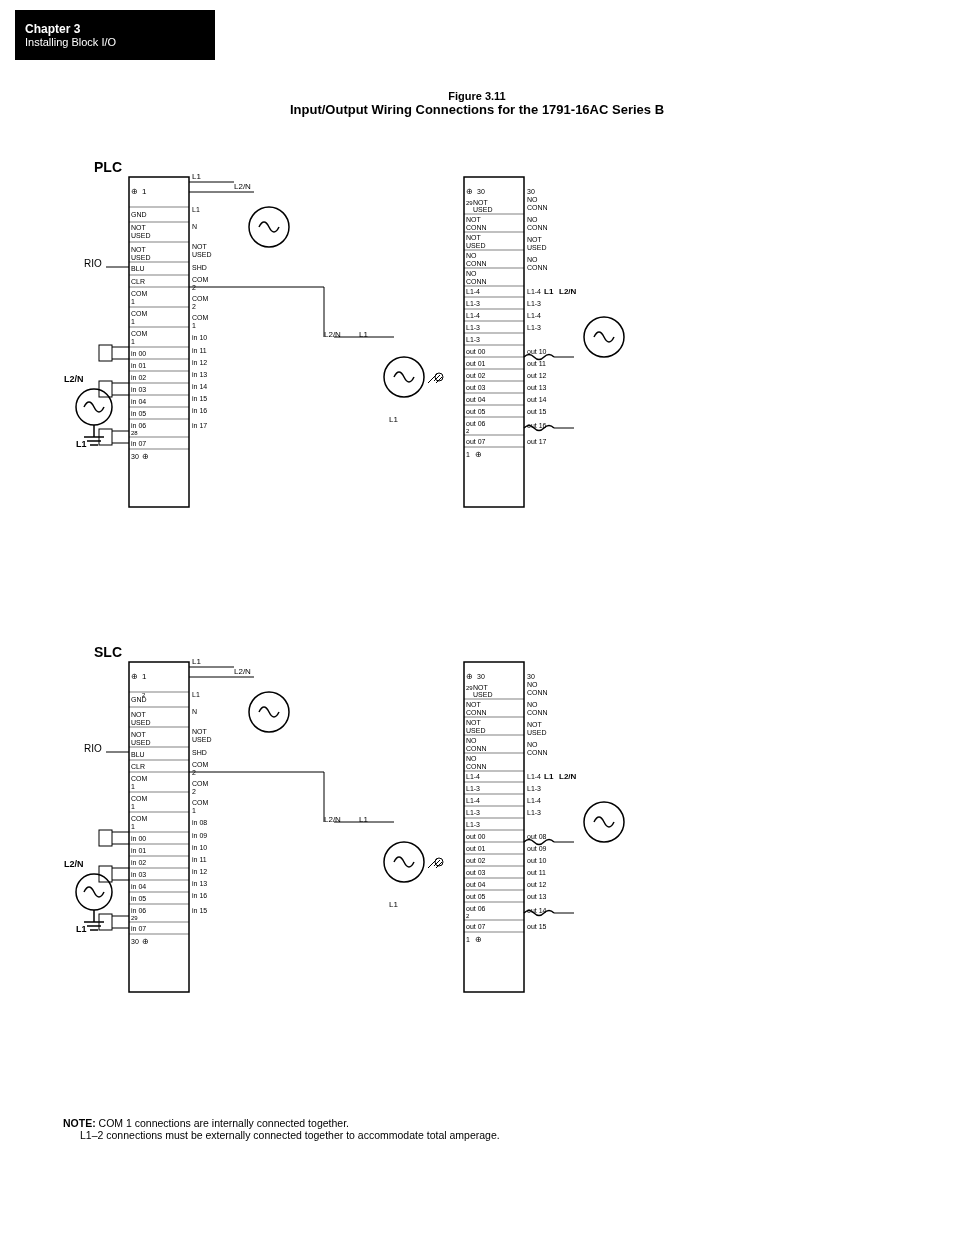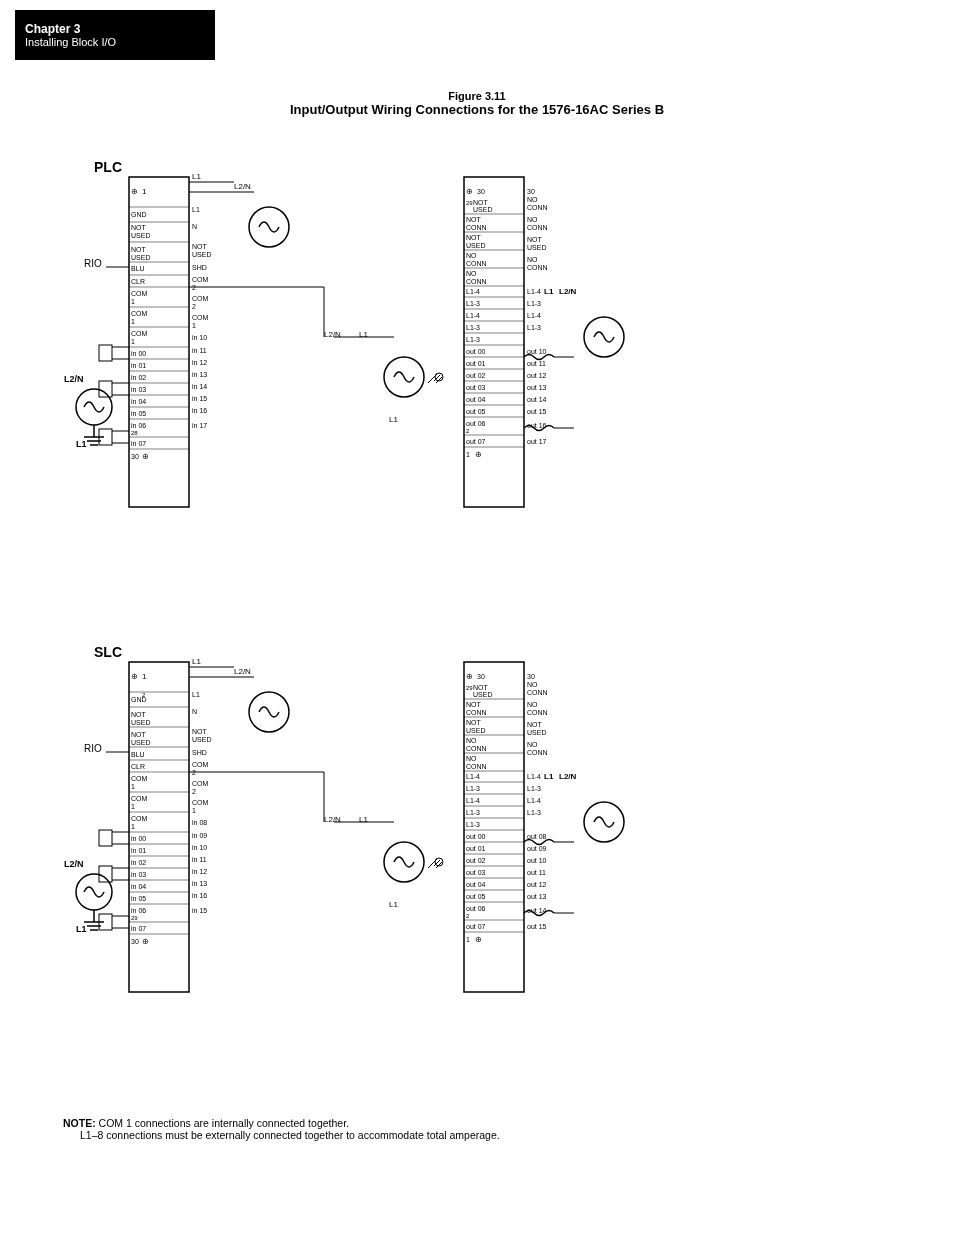--- a/index.html
+++ b/index.html
@@ -68,21 +68,21 @@
 
 
 
 <div class="page-header">
   <div class="chapter">Chapter 3</div>
   <div class="subtitle">Installing Block I/O</div>
 </div>
 
 <div class="figure-title">
   <div class="fig-num">Figure 3.11</div>
-  <div class="fig-desc">Input/Output Wiring Connections for the 1576-16AC Series B</div>
+  <div class="fig-desc">Input/Output Wiring Connections for the 1791-16AC Series B</div>
 </div>
 
 <div class="diagram-container">
   <svg width="900" height="980" viewBox="0 0 900 980">
 
     <text x="60" y="45" font-weight="bold" font-size="14">PLC</text>
 
     <rect x="95" y="50" width="60" height="330" fill="none" stroke="#000" stroke-width="1.5"></rect>
 
     <text x="97" y="67" font-size="8">⊕</text>
@@ -498,18 +498,18 @@
     <line x1="53" y1="799" x2="67" y2="799" stroke="#000" stroke-width="1.5"></line>
     <line x1="56" y1="803" x2="64" y2="803" stroke="#000" stroke-width="1.5"></line>
 
   </svg>
 </div>
 
 <div class="note-section">
   <span class="note-label">NOTE:</span>
   <span>COM 1 connections are internally connected together.</span>
   <div class="note-lines">
-    <span class="note-line">L1–8 connections must be externally connected together to accommodate total amperage.</span>
+    <span class="note-line">L1–2 connections must be externally connected together to accommodate total amperage.</span>
   </div>
 </div>
 
 
 
 
 </body></html>

